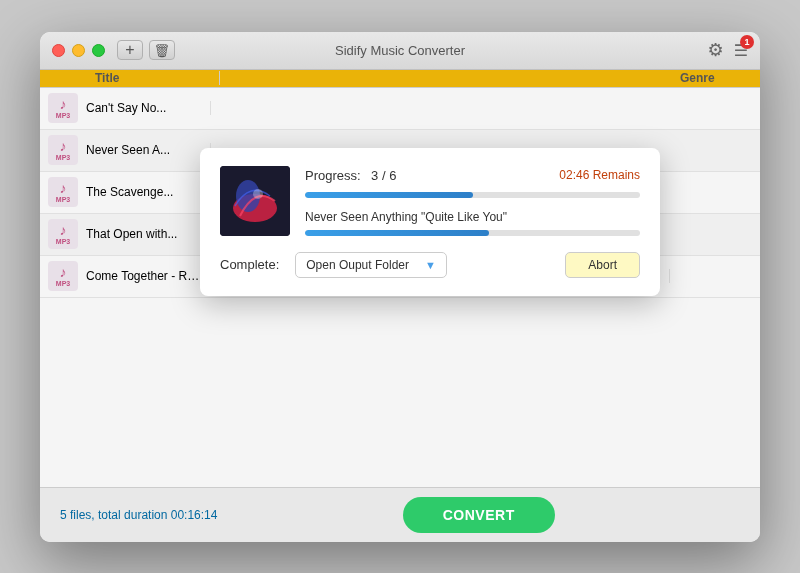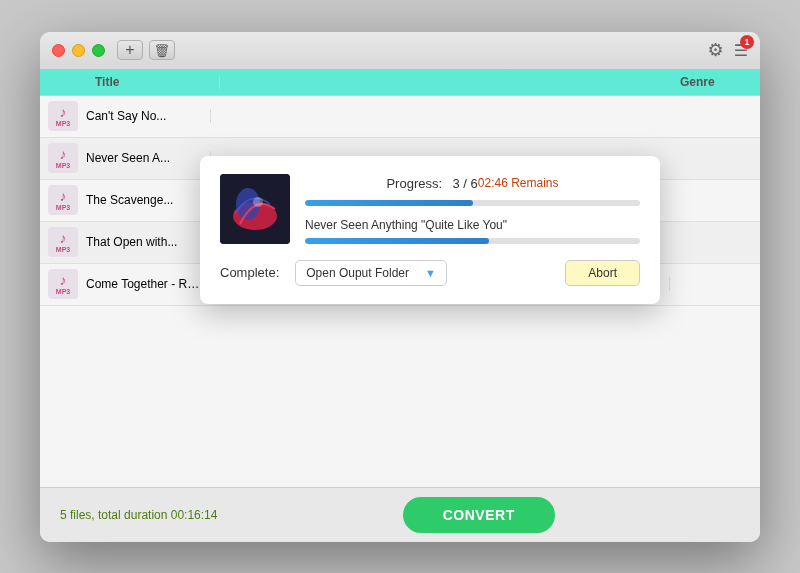--- a/index.html
+++ b/index.html
@@ -103,23 +103,23 @@
       height: 14px;
       border-radius: 50%;
       display: flex;
       align-items: center;
       justify-content: center;
       font-weight: bold;
     }
     
     .table-header {
       display: flex;
-      background: #5eead4;
+      background: #eab308;
       border-bottom: 1px solid #ccc;
-      height: 26px;
+      height: 18px;
       align-items: center;
       flex-shrink: 0;
     }
     .th-title {
       width: 180px;
       padding-left: 55px;
       font-size: 12px;
       color: #555;
       font-weight: 600;
       border-right: 1px solid #ccc;
@@ -227,21 +227,21 @@
       height: 55px;
       background: #e8e8e8;
       border-top: 1px solid #ccc;
       display: flex;
       align-items: center;
       padding: 0 20px;
       flex-shrink: 0;
     }
     .footer-info {
       font-size: 12px;
-      color: #4d7c0f;
+      color: #0369a1;
     }
     .convert-btn {
       margin: 0 auto;
       background: #2ecb6a;
       color: white;
       border: none;
       border-radius: 20px;
       padding: 10px 40px;
       font-size: 14px;
       font-weight: 600;
@@ -281,21 +281,21 @@
       height: 70px;
     }
     .dialog-right {
       flex: 1;
       display: flex;
       flex-direction: column;
       justify-content: space-between;
     }
     .progress-row {
       display: flex;
-      justify-content: center;
+      justify-content: space-between;
       align-items: center;
       margin-bottom: 6px;
     }
     .progress-label {
       font-size: 13px;
       color: #333;
       font-weight: 500;
     }
     .progress-count {
       font-size: 13px;
@@ -385,20 +385,21 @@
       <div class="traffic-light tl-close"></div>
       <div class="traffic-light tl-minimize"></div>
       <div class="traffic-light tl-maximize"></div>
     </div>
     <div class="titlebar-btn add-btn" style="margin-left:12px;">
       <span>+</span>
     </div>
     <div class="titlebar-btn" style="margin-left:6px;">
       <span style="font-size:13px;">🗑</span>
     </div>
+    <div class="titlebar-center">Sidify Music Converter</div>
     <div class="titlebar-actions">
       <button class="gear-icon-btn">
         <span>⚙</span>
       </button>
       <button class="notification-btn">
         <span>☰</span>
         <span class="notification-badge">1</span>
       </button>
     </div>
   </div>

